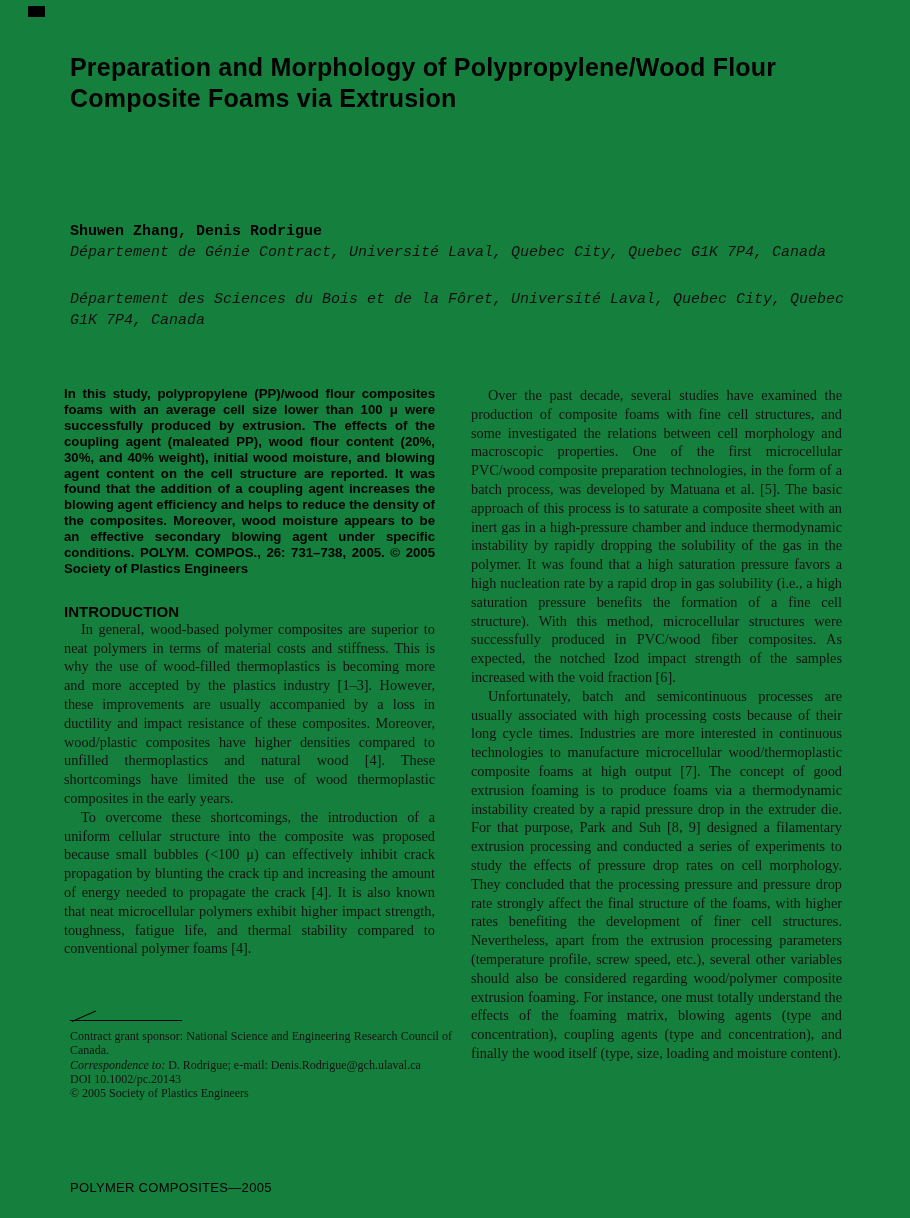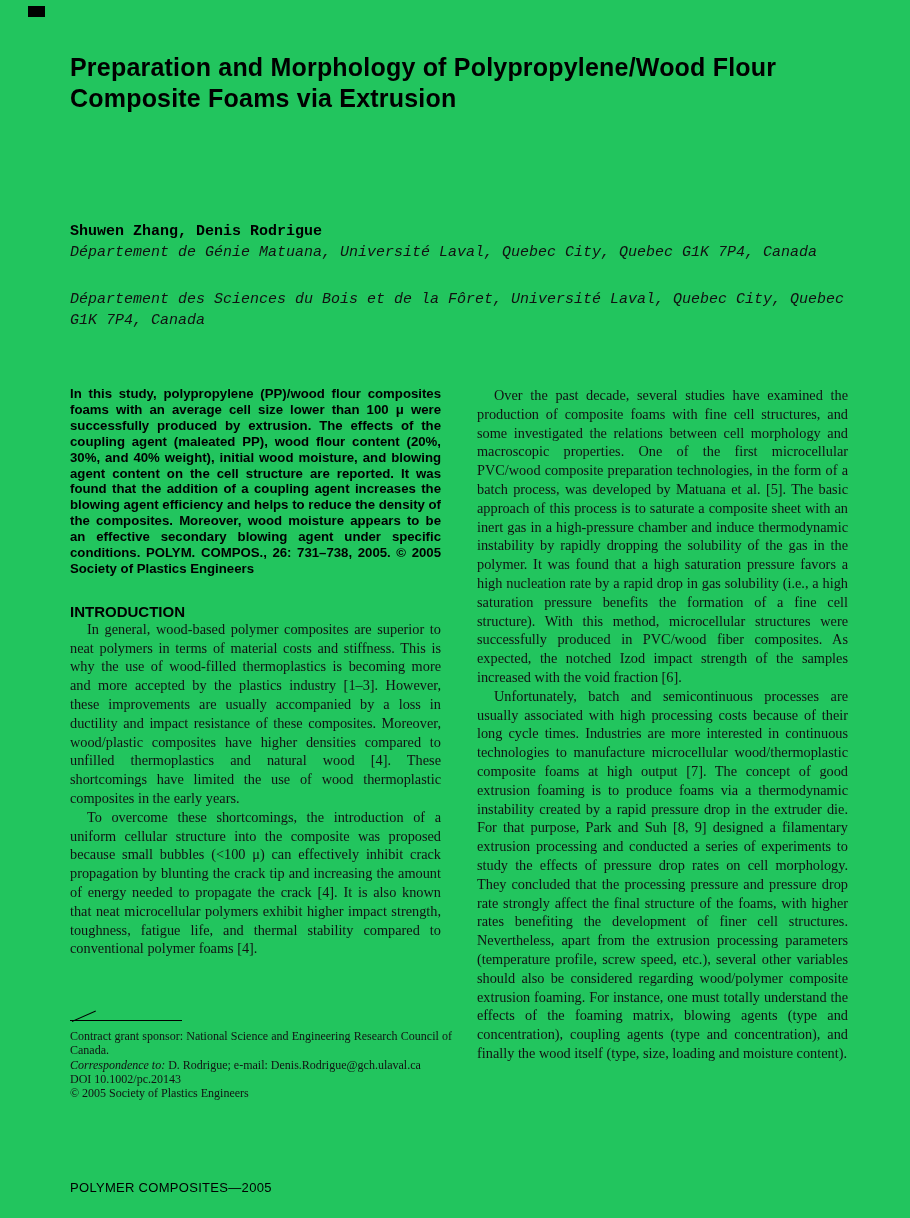--- a/index.html
+++ b/index.html
@@ -4,21 +4,21 @@
 <style>
   * { margin: 0; padding: 0; box-sizing: border-box; }
   html, body { background: #ffffff; }
   body {
     width: 910px; height: 1218px;
     font-family: "Liberation Serif", serif;
     color: #121212;
     position: relative;
     overflow: hidden;
   }
-  .page { position: absolute; inset: 0; background: #22c55e; }
+  .page { position: absolute; inset: 0; background: #15803d; }
 
   .reg-mark {
     position: absolute; left: 28px; top: 6px;
     width: 17px; height: 11px; background: #000;
   }
 
   .title {
     position: absolute; left: 70px; top: 52px; width: 712px;
     font-family: "Liberation Sans", sans-serif;
     font-size: 25px; font-weight: 700; line-height: 31px;
@@ -27,21 +27,21 @@
 
   .authors {
     position: absolute; left: 70px; top: 221px; width: 778px;
     font-family: Liberation Mono, monospace;
   }
   .author-group + .author-group { margin-top: 26px; }
   .author-names { font-size: 15px; font-weight: 700; line-height: 21px; color: #000; }
   .author-affil { font-size: 15px; font-style: italic; line-height: 21px; color: #111; }
 
   .columns {
-    position: absolute; left: 70px; top: 386px; width: 778px;
+    position: absolute; left: 64px; top: 386px; width: 778px;
     display: flex; gap: 36px;
   }
   .col { width: 377px; }
 
   .abstract {
     font-family: "Liberation Sans", sans-serif;
     font-weight: 700; font-size: 13.2px; line-height: 15.9px;
     text-align: justify; color: #000;
   }
 
@@ -85,21 +85,21 @@
 
 <div class="page">
 
   <div class="reg-mark"></div>
 
   <h1 class="title">Preparation and Morphology of Polypropylene/Wood Flour Composite Foams via Extrusion</h1>
 
   <div class="authors">
     <div class="author-group">
       <div class="author-names">Shuwen Zhang, Denis Rodrigue</div>
-      <div class="author-affil">Département de Génie Matuana, Université Laval, Quebec City, Quebec G1K 7P4, Canada</div>
+      <div class="author-affil">Département de Génie Contract, Université Laval, Quebec City, Quebec G1K 7P4, Canada</div>
     </div>
     <div class="author-group">
       <div class="author-affil">Département des Sciences du Bois et de la Fôret, Université Laval, Quebec City, Quebec G1K 7P4, Canada</div>
     </div>
   </div>
 
   <div class="columns">
     <div class="col">
       <p class="abstract">In this study, polypropylene (PP)/wood flour composites foams with an average cell size lower than 100 μ were successfully produced by extrusion. The effects of the coupling agent (maleated PP), wood flour content (20%, 30%, and 40% weight), initial wood moisture, and blowing agent content on the cell structure are reported. It was found that the addition of a coupling agent increases the blowing agent efficiency and helps to reduce the density of the composites. Moreover, wood moisture appears to be an effective secondary blowing agent under specific conditions. POLYM. COMPOS., 26: 731–738, 2005. © 2005 Society of Plastics Engineers</p>
       <h2 class="section-heading">INTRODUCTION</h2>

